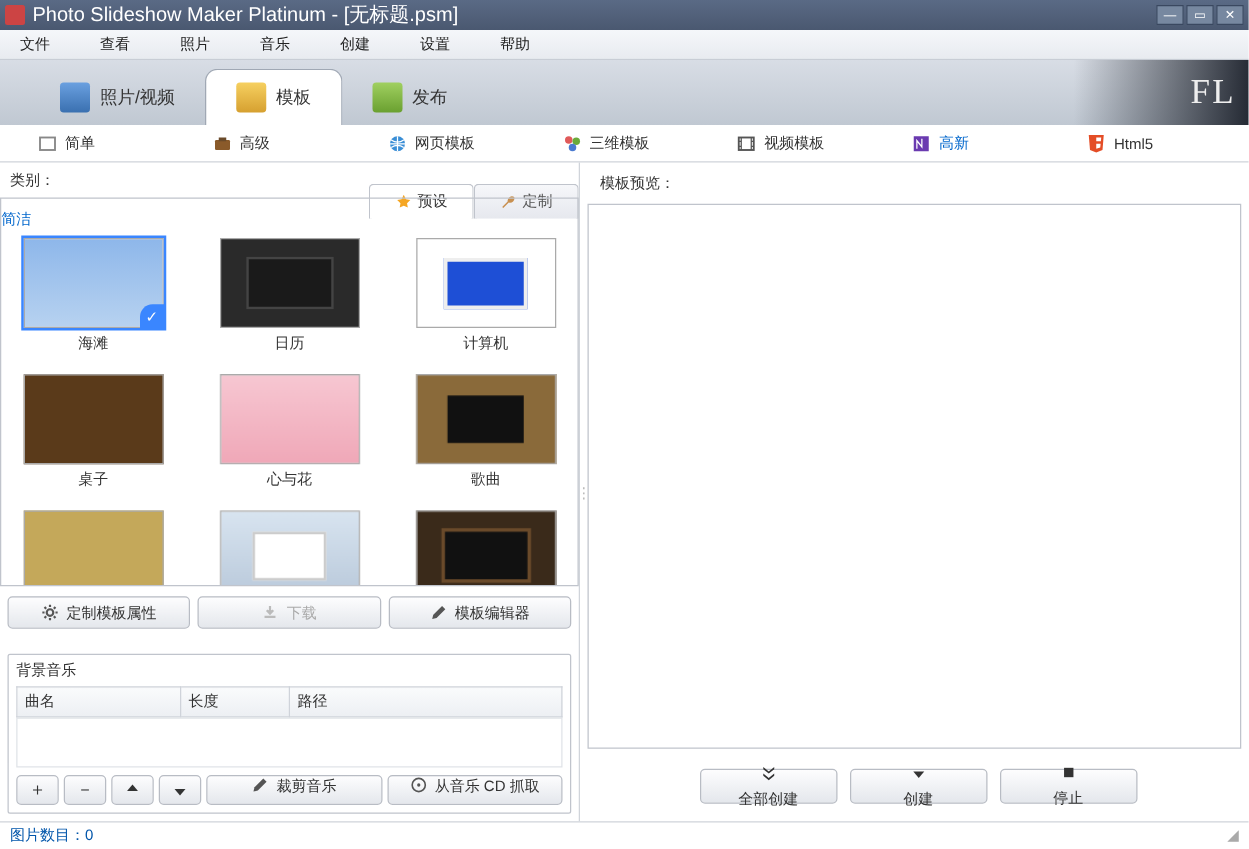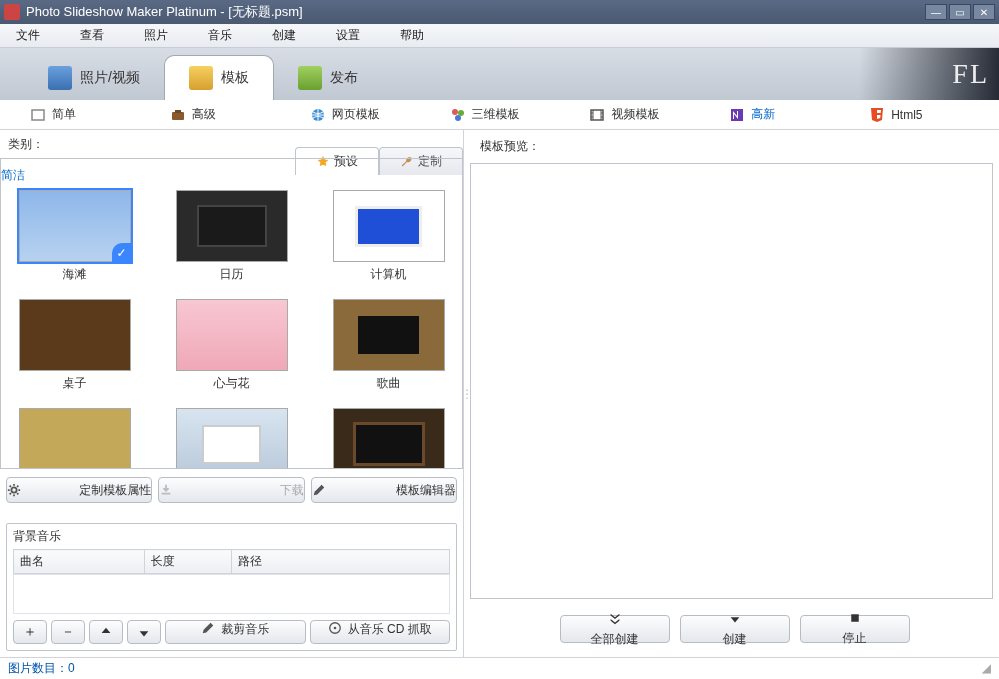--- a/index.html
+++ b/index.html
@@ -1,20 +1,20 @@
 <!DOCTYPE html>
 <html><head>
 <meta charset="utf-8">
 <style>
 * { box-sizing: border-box; margin: 0; padding: 0; }
 body { font-family: "Microsoft YaHei", Tahoma, sans-serif; font-size: 12px; background: #fff; width: 999px; height: 679px; overflow: hidden; position: relative; }
 
 .titlebar { height: 24px; background: linear-gradient(#5a6a85, #4a5870); color: #fff; display: flex; align-items: center; padding: 0 4px; }
 .titlebar .app-icon { width: 16px; height: 16px; background: #c44; border-radius: 2px; margin-right: 6px; }
-.titlebar .title { flex: 1; font-size: 13px; }
+.titlebar .title { flex: 1; font-size: 16px; }
 .titlebar .winbtns { display: flex; gap: 2px; }
 .titlebar .winbtn { width: 22px; height: 16px; background: #7788a0; border: 1px solid #3a4860; display: flex; align-items: center; justify-content: center; color: #fff; font-size: 10px; cursor: pointer; }
 
 .menubar { height: 24px; background: linear-gradient(#f5f7fa, #e8ebf0); border-bottom: 1px solid #c8cdd5; display: flex; align-items: center; padding: 0 10px; gap: 28px; }
 .menubar .menu-item { color: #222; cursor: pointer; padding: 12px 6px; }
 
 .maintabs { height: 52px; background: linear-gradient(#d8dde5, #c0c8d2); display: flex; align-items: flex-end; padding-left: 24px; position: relative; overflow: hidden; }
 .maintabs .maintab { display: flex; align-items: center; gap: 8px; padding: 10px 24px; border-radius: 10px 10px 0 0; color: #333; font-size: 14px; cursor: pointer; }
 .maintabs .maintab.active { background: #fff; border: 1px solid #a0a8b4; border-bottom: none; color: #333; }
 .maintabs .maintab .tab-icon { width: 24px; height: 24px; border-radius: 3px; }
@@ -39,21 +39,21 @@
 .template-scroll { flex: 1; border: 1px solid #c0c4cc; overflow-y: scroll; padding: 6px 0; }
 .group-label { color: #0066cc; font-size: 12px; margin: 2px 0 6px; }
 .template-grid { display: grid; grid-template-columns: repeat(3, 1fr); gap: 16px 10px; }
 .template-item { display: flex; flex-direction: column; align-items: center; cursor: pointer; }
 .thumb { width: 112px; height: 72px; border: 1px solid #aaa; background: #888; position: relative; }
 .template-item.selected .thumb { outline: 2px solid #3a86ff; }
 .template-item.selected .thumb::after { content: "✓"; position: absolute; right: -2px; bottom: -2px; width: 20px; height: 20px; background: #3a86ff; color: #fff; border-radius: 50% 0 0 0; display: flex; align-items: center; justify-content: center; font-size: 12px; }
 .template-label { margin-top: 4px; color: #333; }
 
 .btn-row { display: flex; gap: 6px; padding: 8px 6px; }
-.btn { flex: 1; height: 26px; background: linear-gradient(#fdfdfe,#e4e7ec); border: 1px solid #b8bcc4; border-radius: 4px; display: flex; align-items: center; justify-content: space-between; gap: 6px; color: #333; cursor: pointer; font-size: 12px; }
+.btn { flex: 1; height: 26px; background: linear-gradient(#fdfdfe,#e4e7ec); border: 1px solid #b8bcc4; border-radius: 4px; display: flex; align-items: center; justify-content: center; gap: 6px; color: #333; cursor: pointer; font-size: 12px; }
 .btn.disabled { color: #aaa; }
 .btn .b-icon { width: 14px; height: 14px; }
 
 .bgmusic { border: 1px solid #c0c4cc; margin: 12px 6px 6px; padding: 4px 6px 6px; border-radius: 2px; }
 .bgmusic .bgm-title { margin-bottom: 4px; color: #333; }
 .bgmusic table { width: 100%; border-collapse: collapse; font-size: 12px; }
 .bgmusic th { text-align: left; background: linear-gradient(#fafbfc,#eceff3); border: 1px solid #cfd3da; padding: 3px 6px; font-weight: normal; color: #333; }
 .bgmusic .tbody { height: 40px; border: 1px solid #e0e3e8; }
 .bgmusic .ctrls { display: flex; gap: 4px; margin-top: 6px; }
 .bgmusic .ctrls .sqbtn { width: 34px; height: 24px; background: linear-gradient(#fdfdfe,#e4e7ec); border: 1px solid #b8bcc4; border-radius: 4px; display: flex; align-items: center; justify-content: center; color: #333; cursor: pointer; font-size: 14px; }

